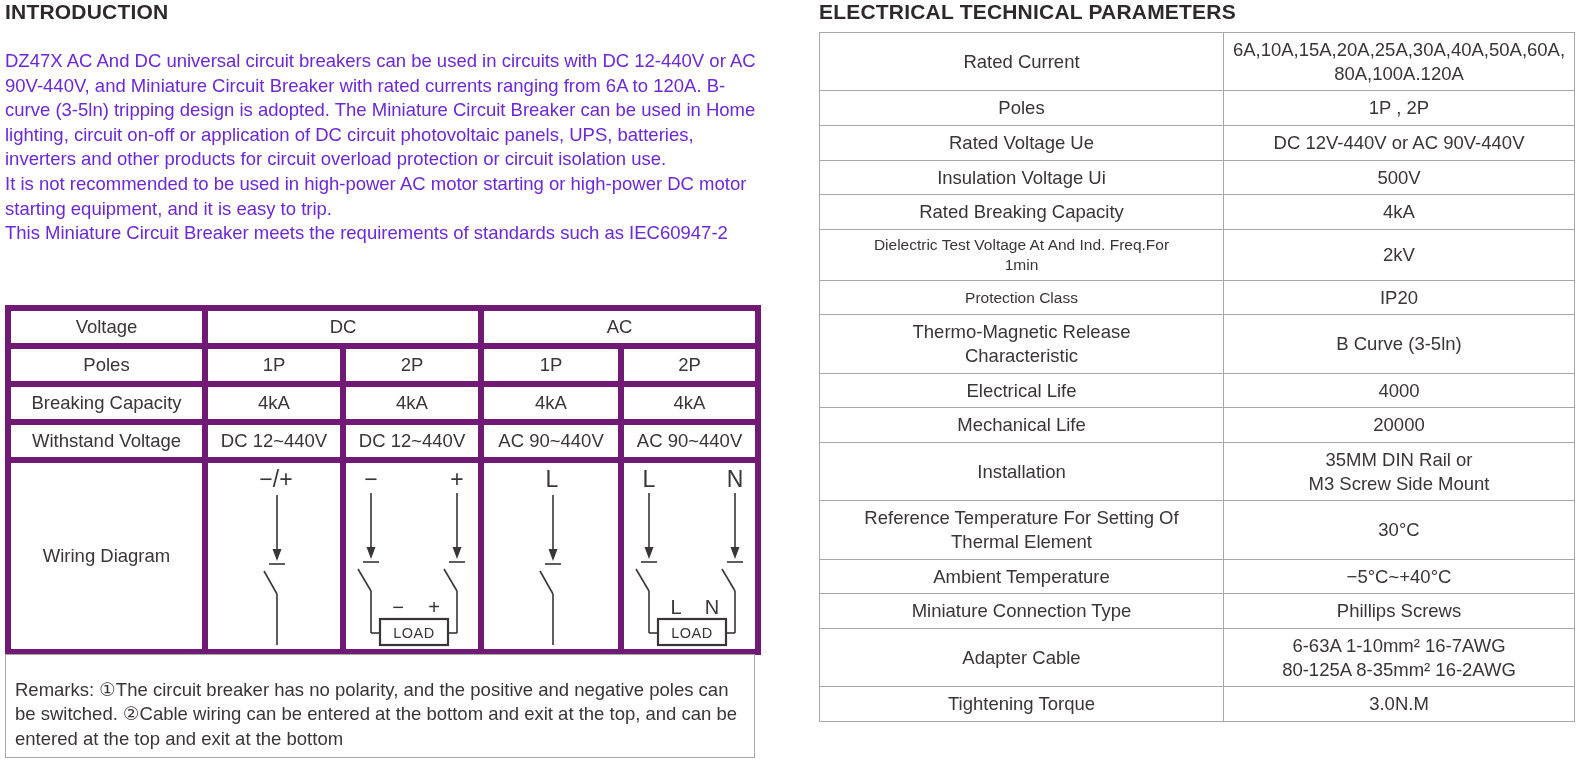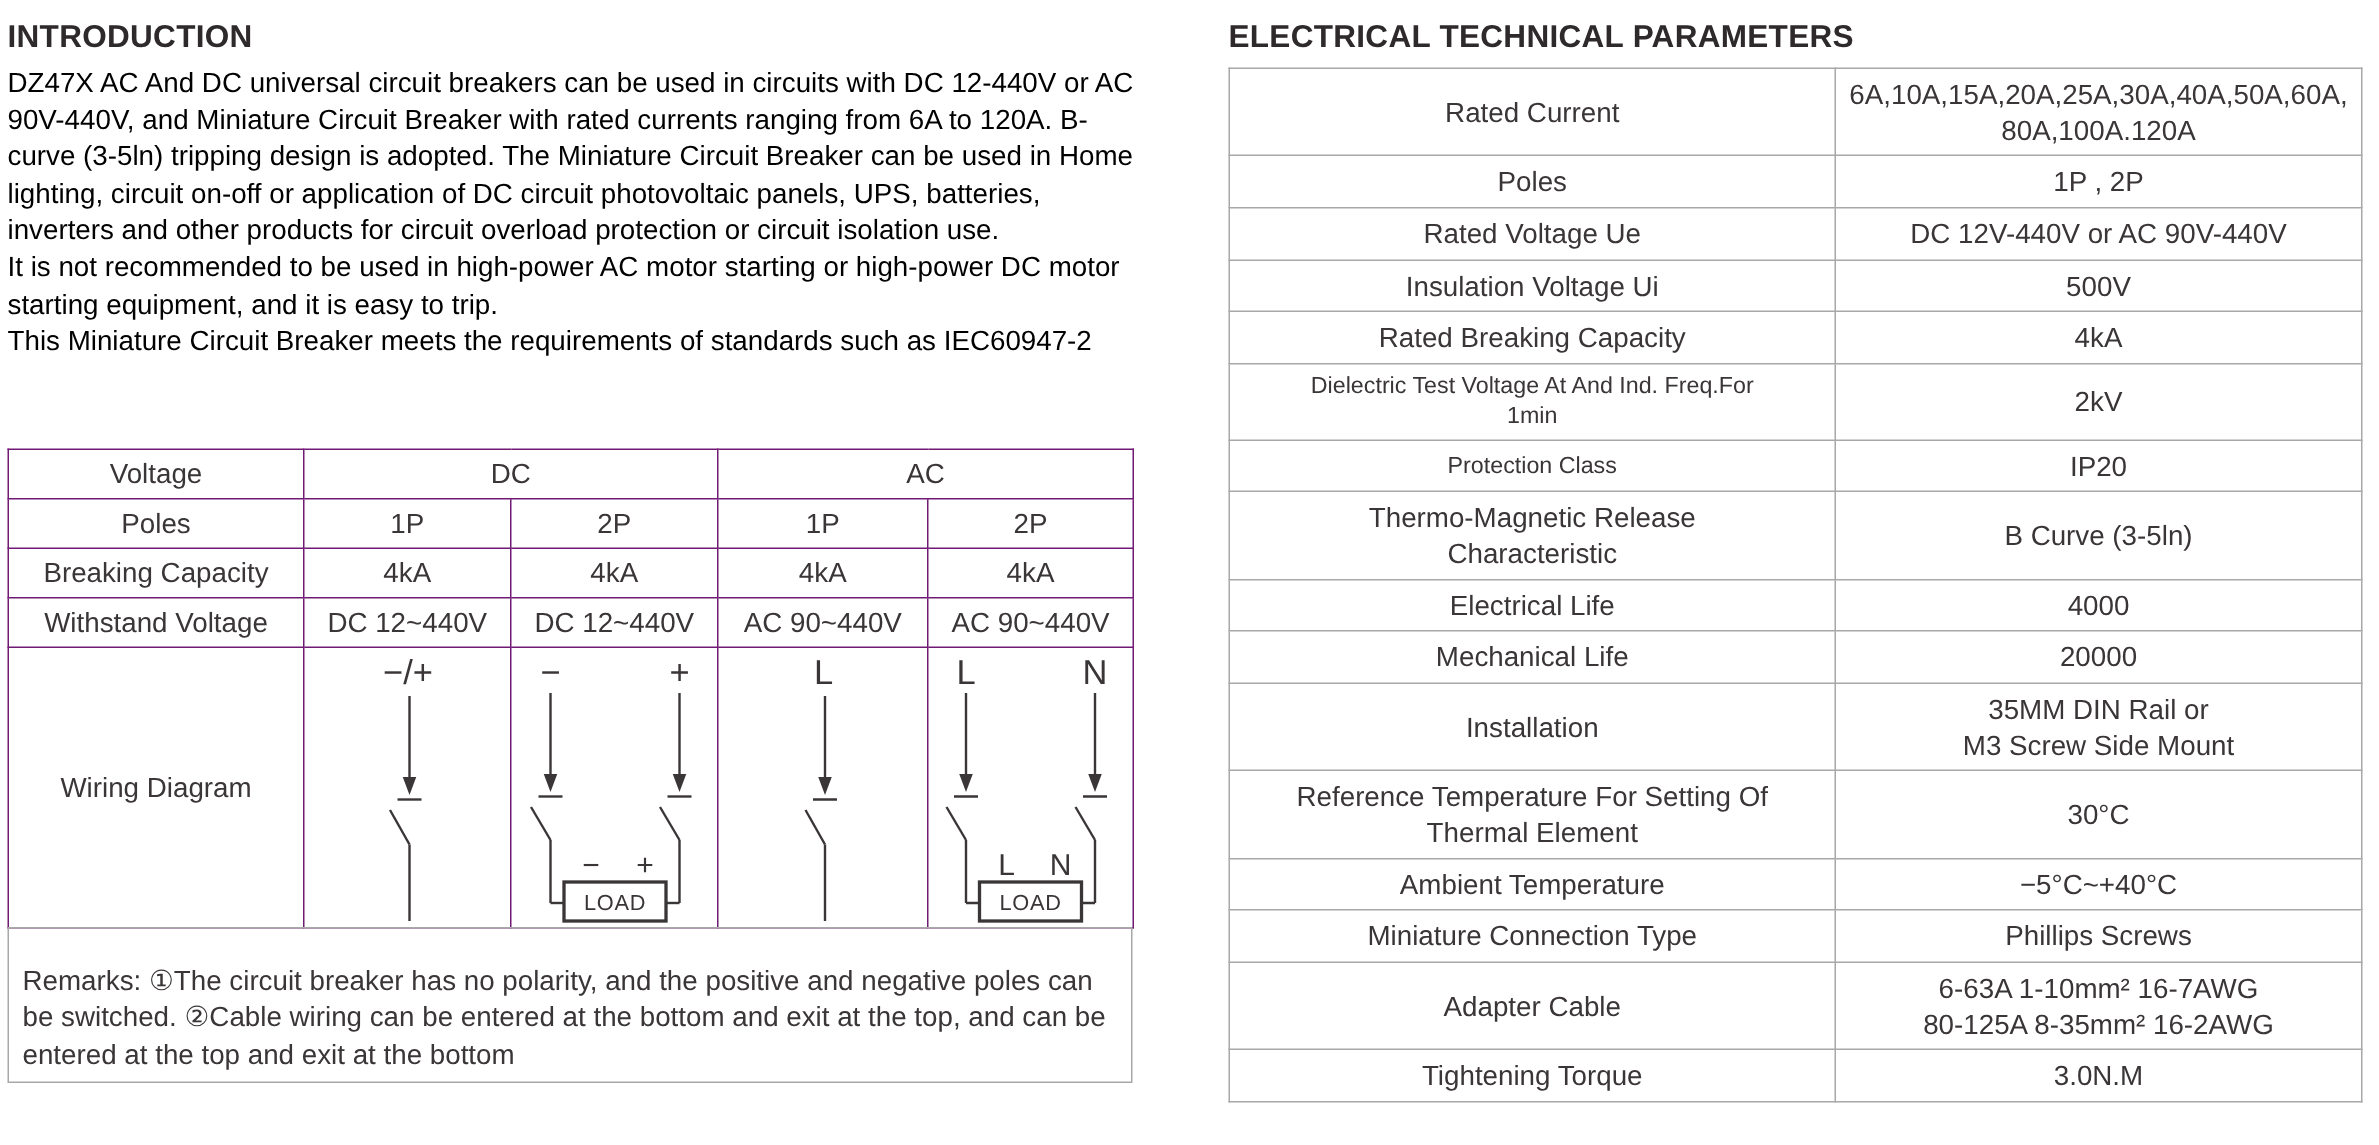--- a/index.html
+++ b/index.html
@@ -7,32 +7,32 @@
     width:1586px; height:763px; overflow:hidden;
     background:#ffffff;
     color:#3a3537;
     font-family:"Liberation Sans","DejaVu Sans",sans-serif;
   }
   .page { display:flex; gap:63px; padding-left:5px; box-sizing:border-box; }
   .col-left  { width:751px; flex:none; }
   .col-right { width:756px; flex:none; }
 
   h2.sec-title {
-    margin:13px 0 0 0;
+    margin:0 0 0 0;
     font-size:21px; font-weight:700; line-height:24px;
     color:#2e292b; letter-spacing:0.2px;
   }
 
-  .intro-text { margin-top:6px; font-size:18.5px; line-height:24.6px; color:#000000; }
+  .intro-text { margin-top:25px; font-size:18.5px; line-height:24.6px; color:#6d28d9; }
   .intro-text p { margin:0; }
 
   
   table.lt { border-collapse:collapse; table-layout:fixed; width:750px; margin-top:59px; }
   table.lt td {
-    border:1px solid #701a75;
+    border:6px solid #701a75;
     text-align:center; vertical-align:middle;
     font-size:18.5px; line-height:1.3; padding:4px 2px;
     background:#fff;
   }
   table.lt td.wiring-cell { padding:0; vertical-align:top; height:186px; }
 
   .remarks {
     width:750px; box-sizing:border-box;
     border:1px solid #a8a8a8; margin-top:-1px;
     padding:23px 9px 6px 9px;

